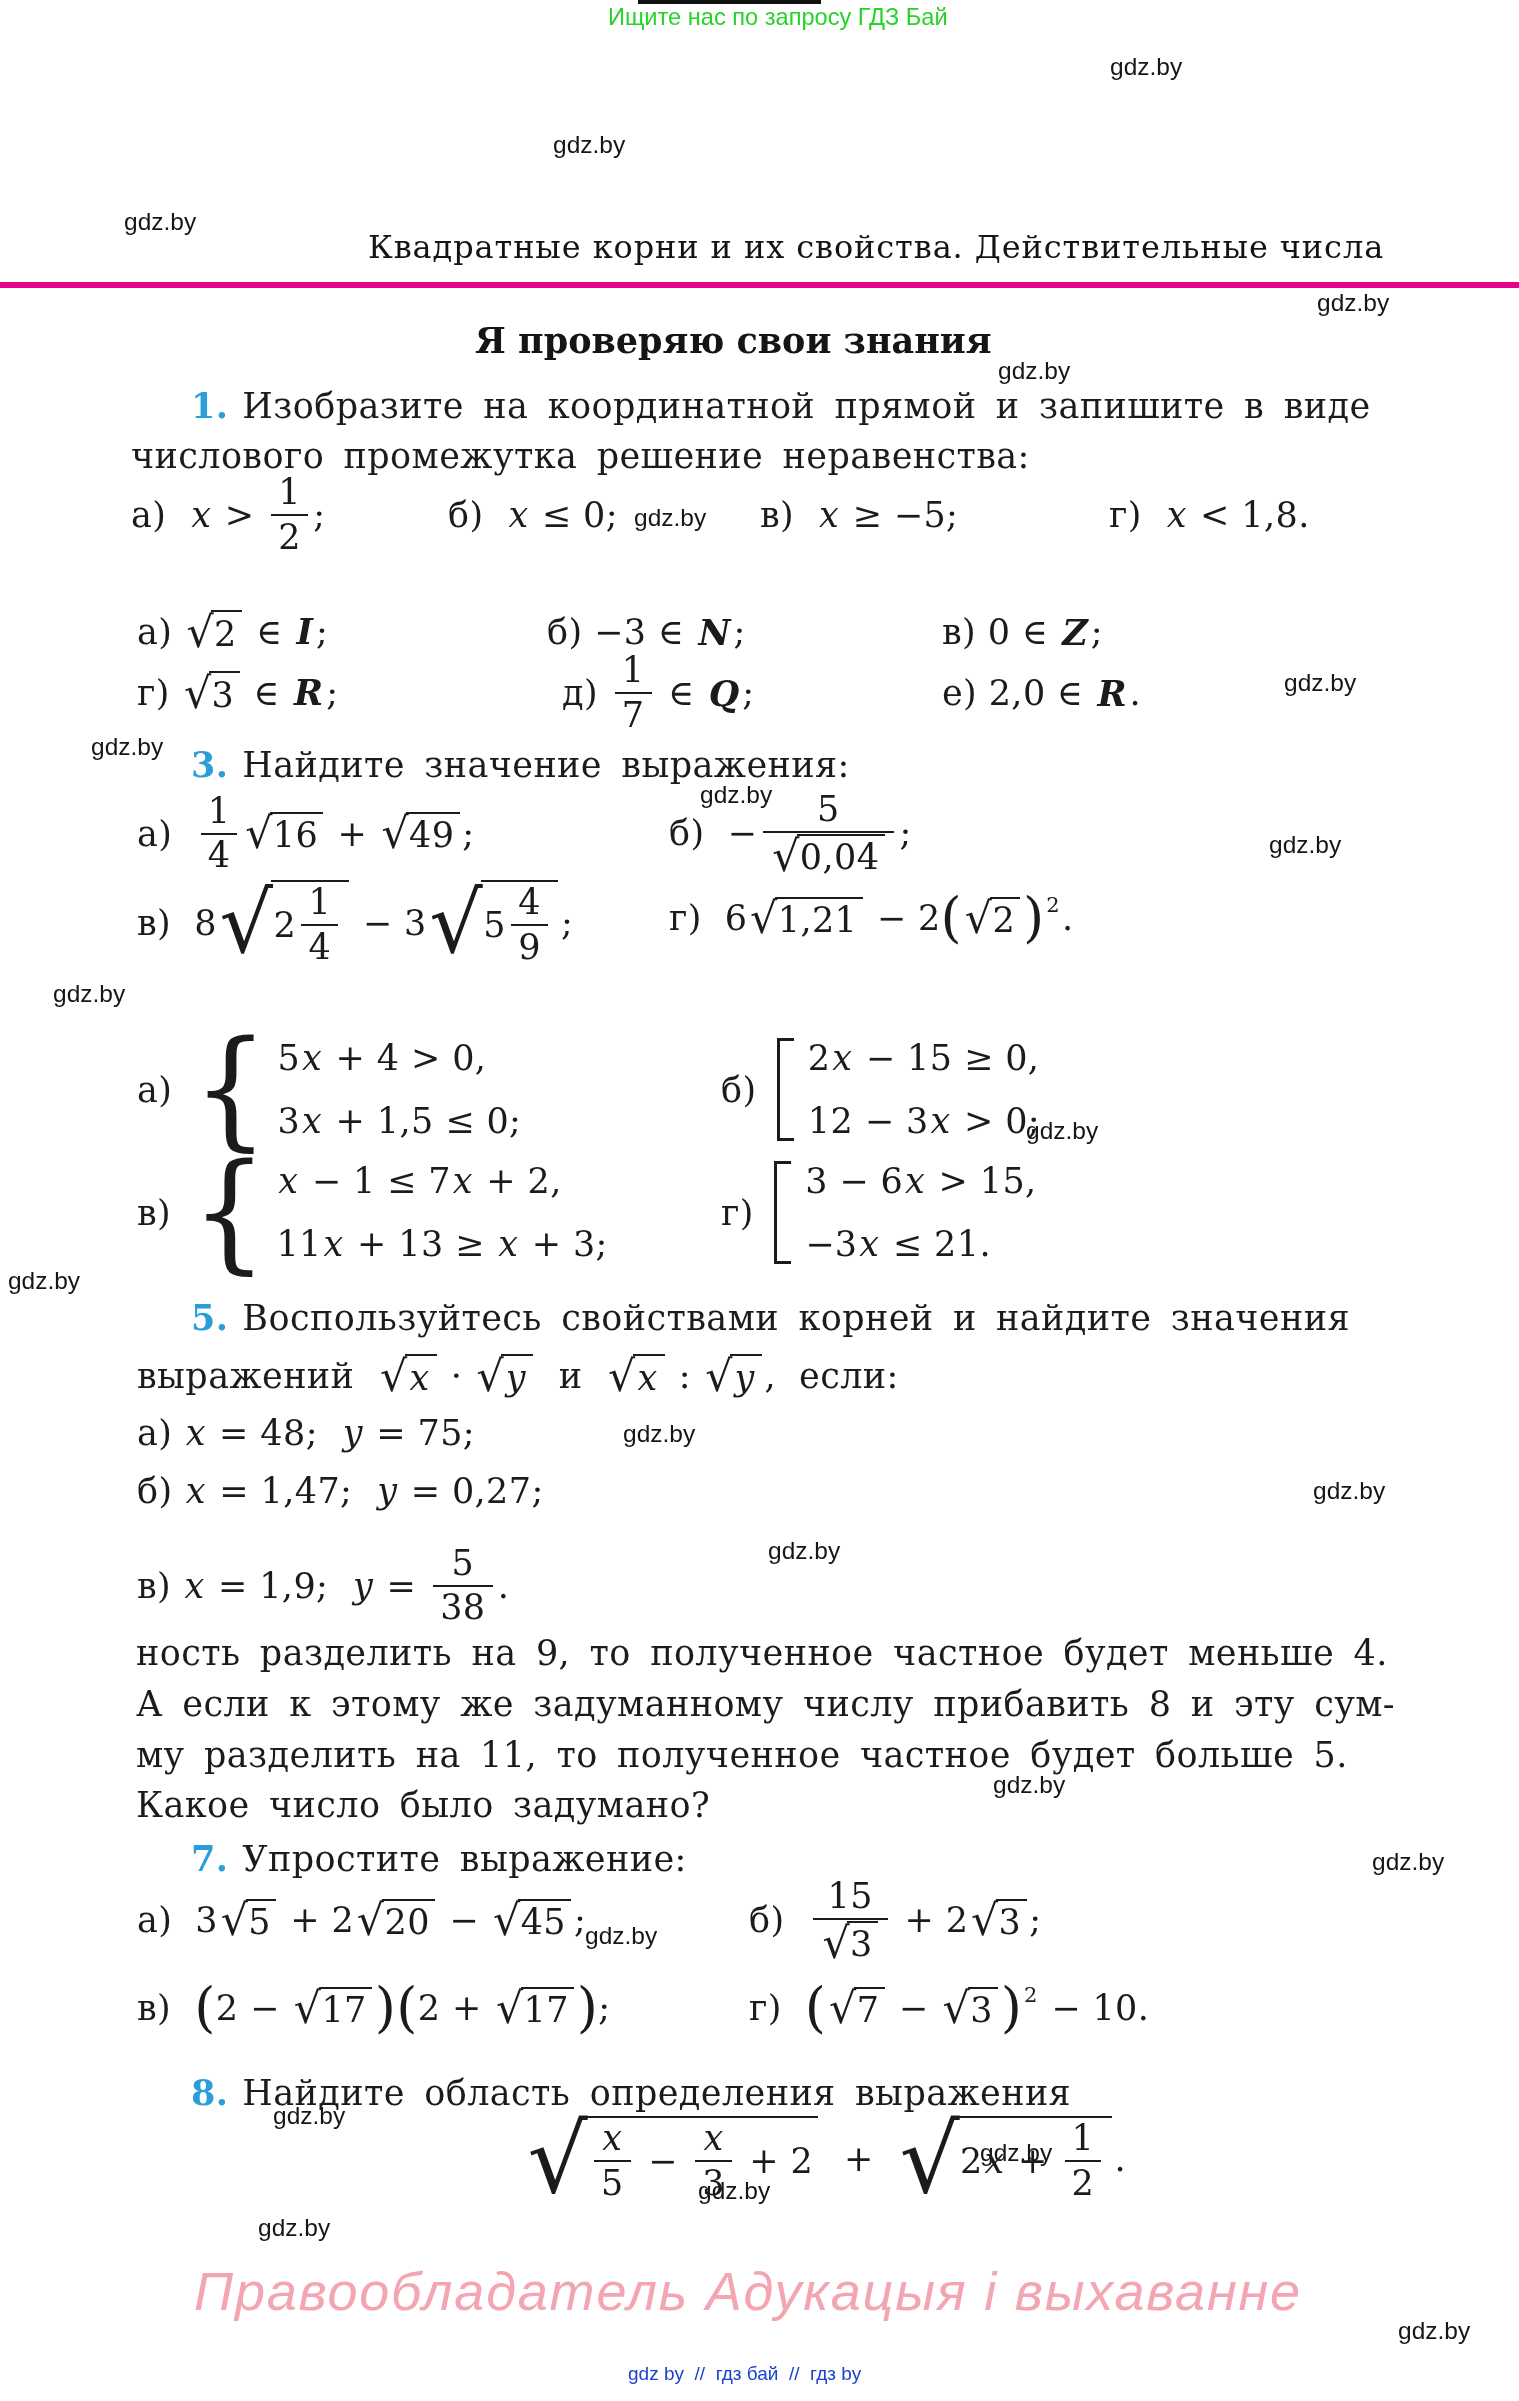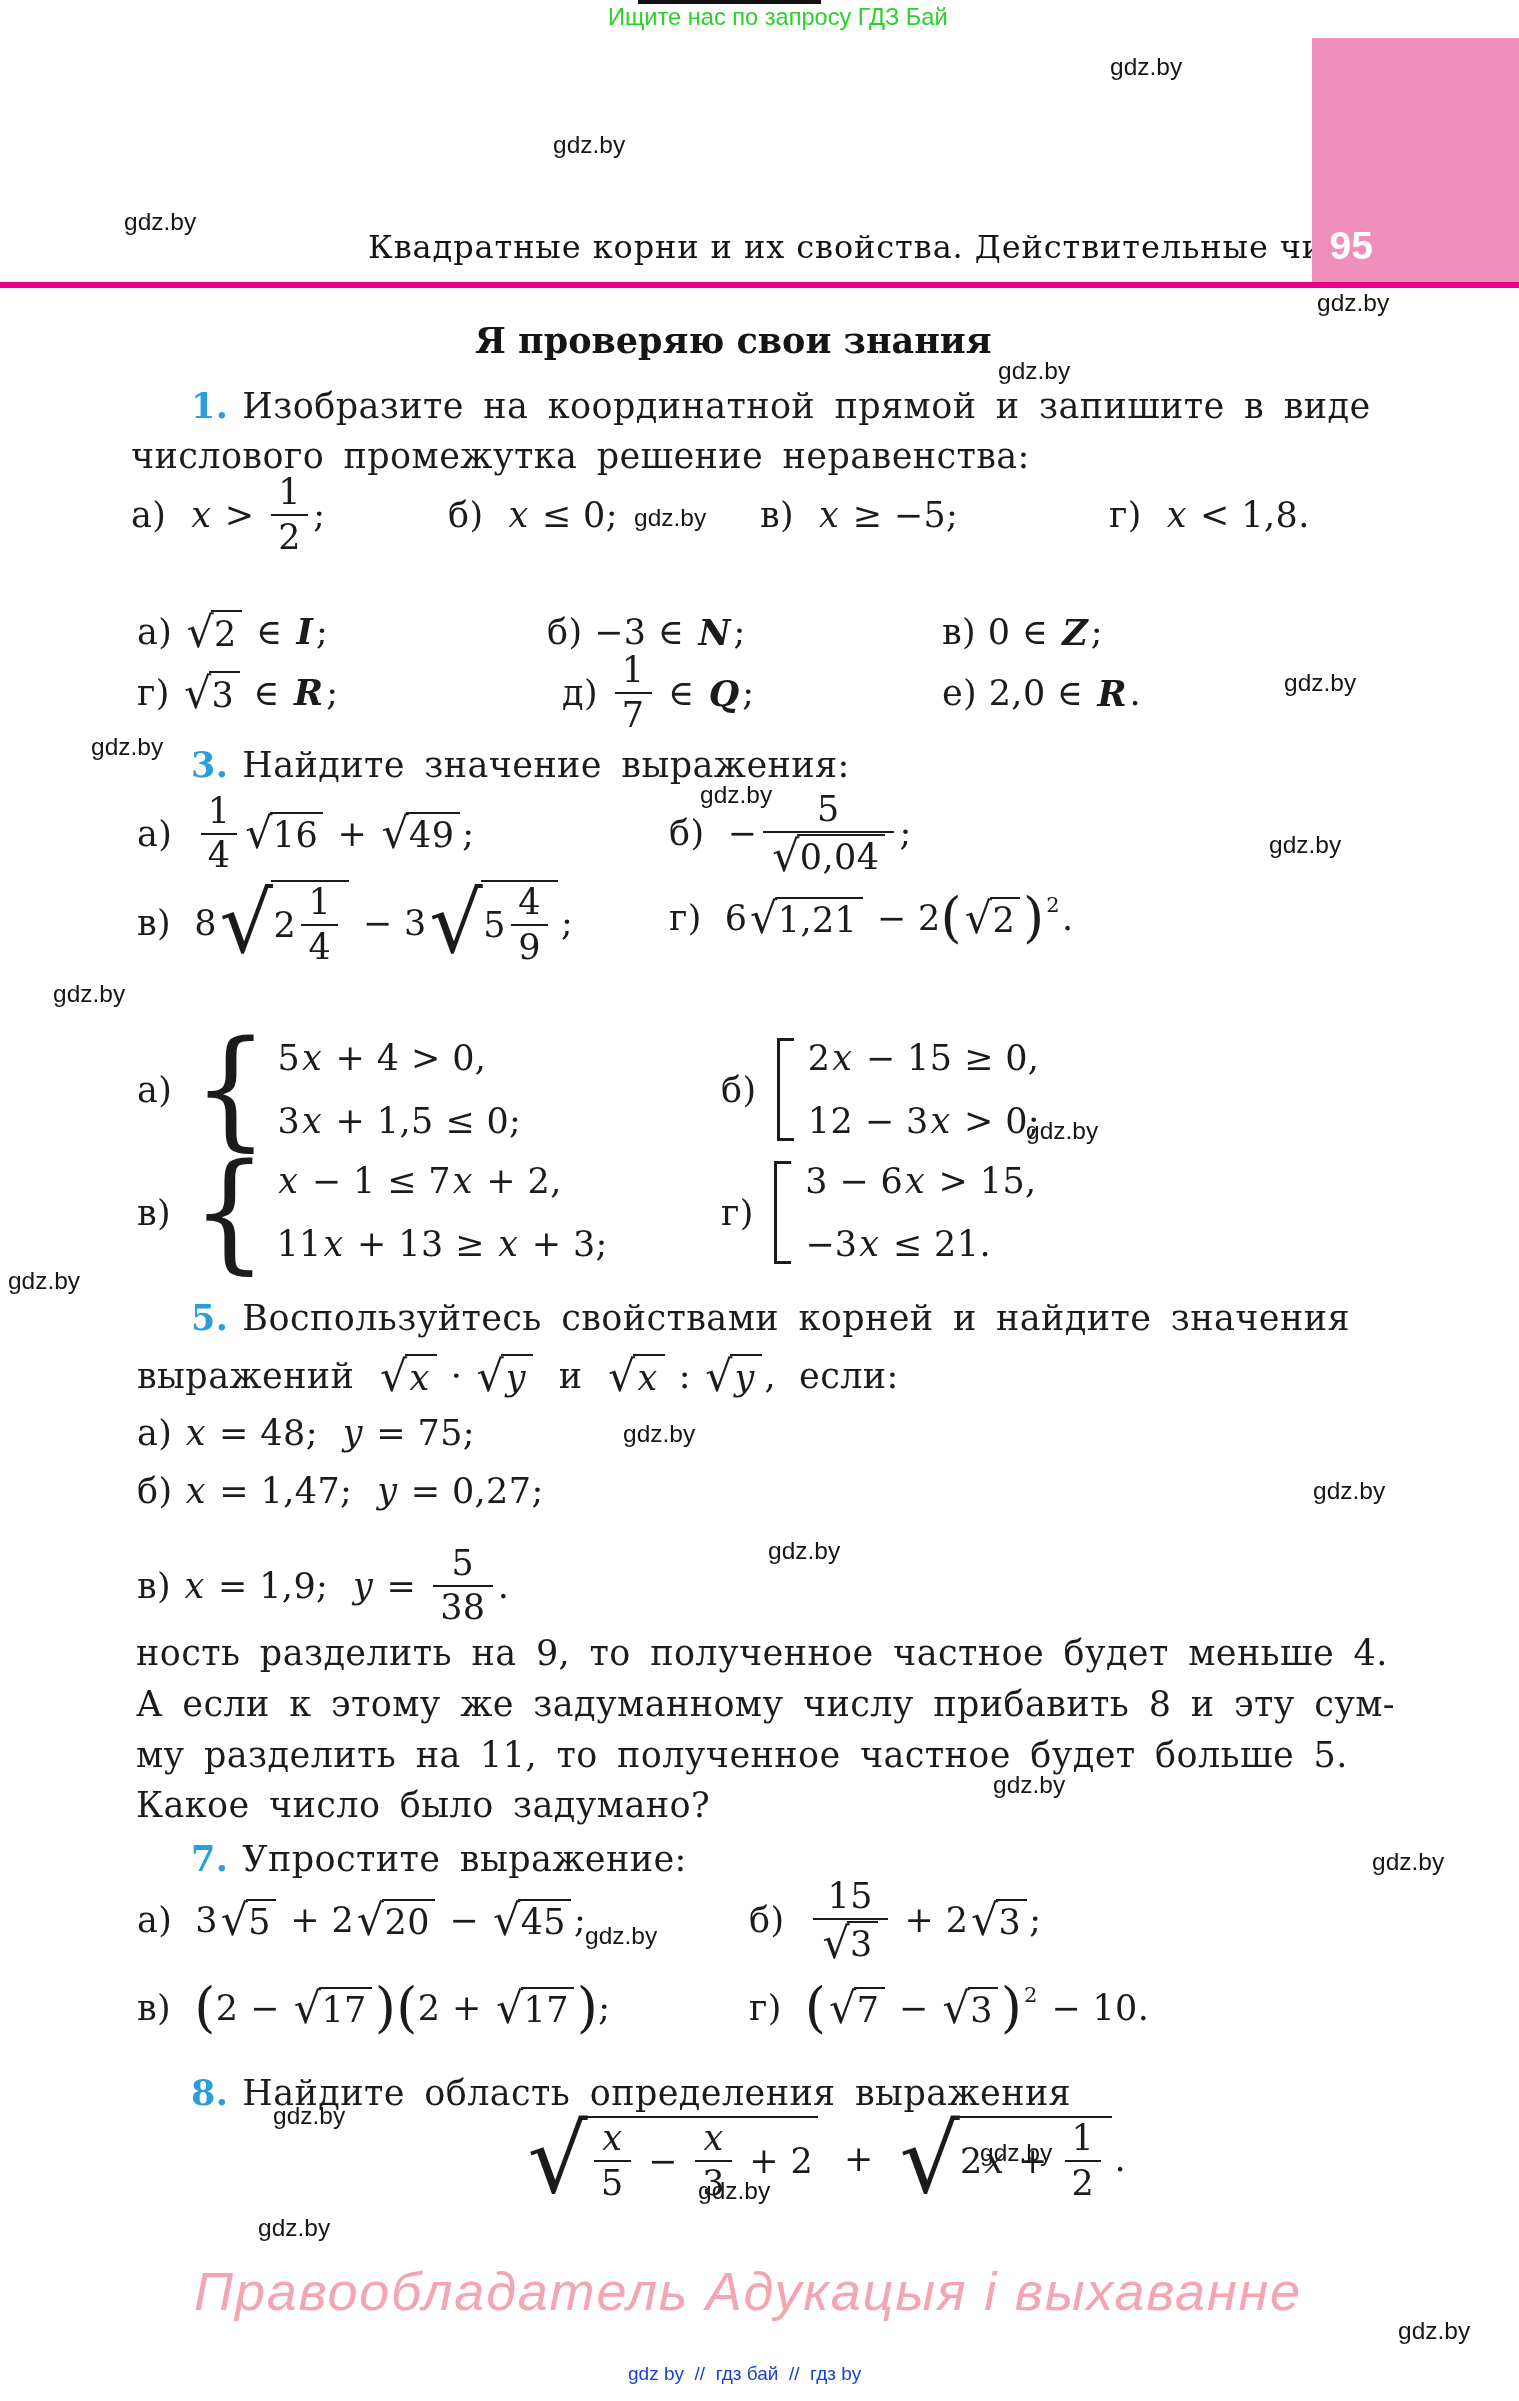--- a/index.html
+++ b/index.html
@@ -69,23 +69,20 @@
   <span class="wm" style="left:993px;top:1771px">gdz.by</span>
   <span class="wm" style="left:1372px;top:1848px">gdz.by</span>
   <span class="wm" style="left:585px;top:1922px">gdz.by</span>
   <span class="wm" style="left:273px;top:2102px">gdz.by</span>
   <span class="wm" style="left:980px;top:2139px">gdz.by</span>
   <span class="wm" style="left:698px;top:2177px">gdz.by</span>
   <span class="wm" style="left:258px;top:2214px">gdz.by</span>
   <span class="wm" style="left:1398px;top:2317px">gdz.by</span>
 
   <div class="chapter">Квадратные корни и их свойства. Действительные числа</div>
-  <div class="pinkbox">
-    <span class="pagenum">95</span>
-  </div>
   <div class="rule"></div>
 
   <div class="sectitle">Я проверяю свои знания</div>
 
   <div class="tline" style="left:191px;top:385px"><span class="pnum">1.</span><span>Изобразите на координатной прямой и запишите в виде</span></div>
   <div class="tline" style="left:131px;top:436px">числового промежутка решение неравенства:</div>
   <div class="mline" style="left:131px;top:471px;height:88px">
       <span class="minner">
         <span class="mtxt">а)  </span>
         <span class="mvar">x</span>

